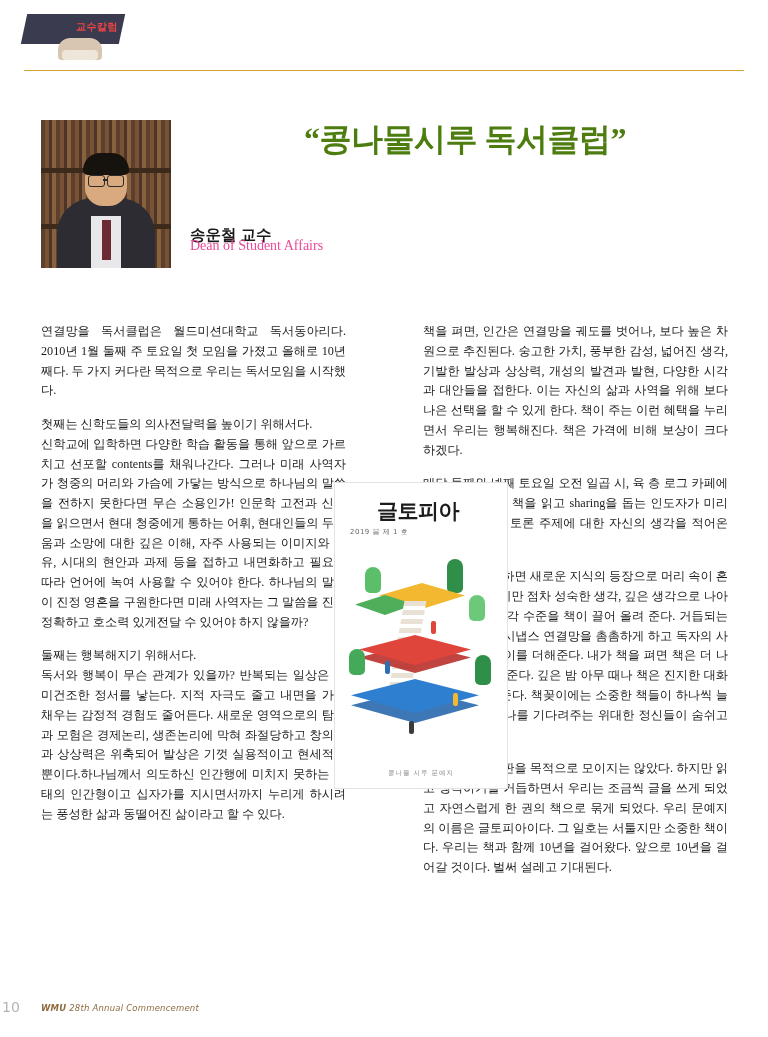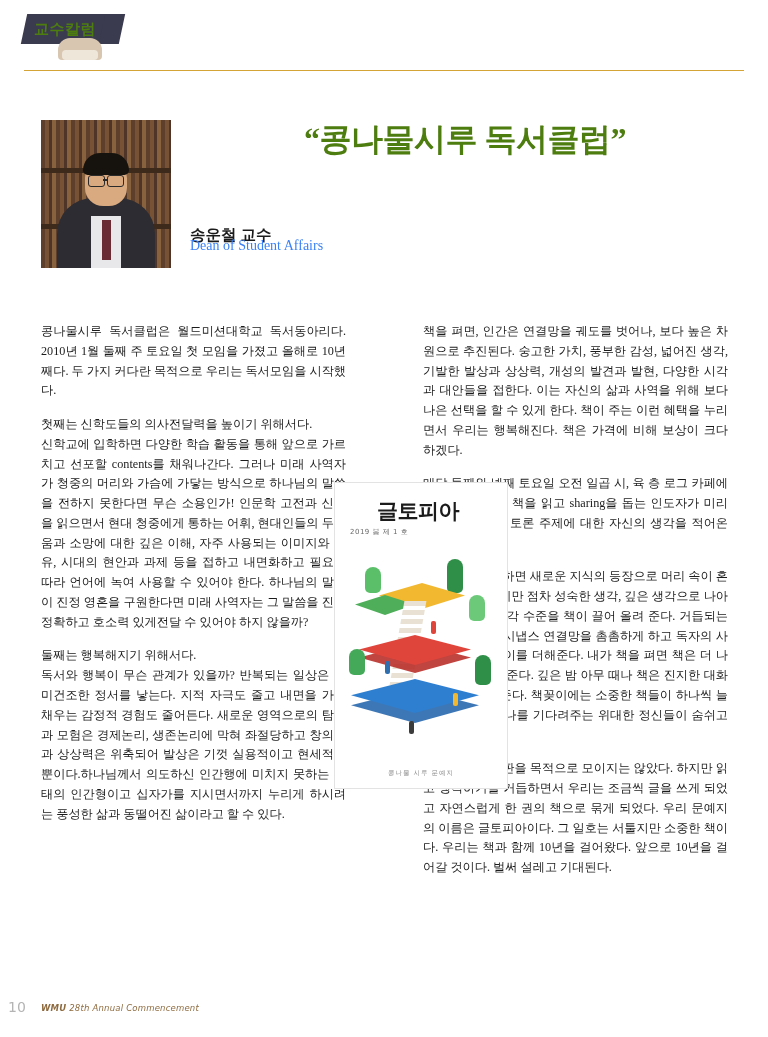--- a/index.html
+++ b/index.html
@@ -40,25 +40,25 @@
     width: 20px;
     height: 30px;
     background: #3b3b4f;
     transform: skewX(-12deg);
   }
   .badge-label {
     position: absolute;
     left: 10px;
     top: 6px;
     width: 84px;
-    text-align: left;
-    color: #4d7c0f;
+    text-align: right;
+    color: #ef4444;
     font-family: "DejaVu Sans", sans-serif;
     font-weight: bold;
-    font-size: 15px;
+    font-size: 10px;
     letter-spacing: 0.5px;
   }
   .badge-hand {
     position: absolute;
     left: 34px;
     top: 24px;
     width: 44px;
     height: 22px;
     background: #d8c6b0;
     border-radius: 12px 12px 4px 4px;
@@ -203,21 +203,21 @@
     font-size: 15.5px;
     font-weight: bold;
     color: #1b1b1b;
     margin-top: 7px;
   }
   .author-role {
     position: absolute;
     left: 190px;
     top: 238px;
     font-size: 14px;
-    color: #3b82f6;
+    color: #ec4899;
   }
 
   
   .col {
     position: absolute;
     top: 322px;
     width: 305px;
     font-size: 12.2px;
     line-height: 1.62;
     text-align: justify;
@@ -331,21 +331,21 @@
     position: absolute; width: 5px; height: 13px; background: #2b2b2b; border-radius: 2px;
   }
   .bk-person.p1 { left: 96px; top: 78px; background: #e0453c; }
   .bk-person.p2 { left: 50px; top: 118px; background: #2f6fb0; }
   .bk-person.p3 { left: 118px; top: 150px; background: #f2b830; }
   .bk-person.p4 { left: 74px; top: 178px; background: #3b3b3b; }
 
   
   .page-number {
     position: absolute;
-    left: 8px;
+    left: 2px;
     bottom: 22px;
     font-family: "DejaVu Sans", sans-serif;
     font-size: 14px;
     color: #b4b4b4;
   }
   .footer-text {
     position: absolute;
     left: 41px;
     bottom: 24px;
     font-family: "DejaVu Sans", sans-serif;
@@ -378,21 +378,21 @@
   <div class="ph-hair"></div>
   <div class="ph-glass-l"></div>
   <div class="ph-glass-r"></div>
   <div class="ph-glass-bridge"></div>
 </div>
 
 <div class="author-name">송운철 교수</div>
 <div class="author-role">Dean of Student Affairs</div>
 
 <div class="col col-left">
-  <p>콩나물시루 독서클럽은 월드미션대학교 독서동아리다. 2010년 1월 둘째 주 토요일 첫 모임을 가졌고 올해로 10년째다. 두 가지 커다란 목적으로 우리는 독서모임을 시작했다.</p>
+  <p>연결망을 독서클럽은 월드미션대학교 독서동아리다. 2010년 1월 둘째 주 토요일 첫 모임을 가졌고 올해로 10년째다. 두 가지 커다란 목적으로 우리는 독서모임을 시작했다.</p>
   <p class="tight">첫째는 신학도들의 의사전달력을 높이기 위해서다.</p>
   <p class="cont">신학교에 입학하면 다양한 학습 활동을 통해 앞으로 가르치고 선포할 contents를 채워나간다. 그러나 미래 사역자가 청중의 머리와 가슴에 가닿는 방식으로 하나님의 말씀을 전하지 못한다면 무슨 소용인가! 인문학 고전과 신간을 읽으면서 현대 청중에게 통하는 어휘, 현대인들의 두려움과 소망에 대한 깊은 이해, 자주 사용되는 이미지와 은유, 시대의 현안과 과제 등을 접하고 내면화하고 필요에 따라 언어에 녹여 사용할 수 있어야 한다. 하나님의 말씀이 진정 영혼을 구원한다면 미래 사역자는 그 말씀을 진정 정확하고 호소력 있게전달 수 있어야 하지 않을까?</p>
   <p class="tight">둘째는 행복해지기 위해서다.</p>
   <p class="cont">독서와 행복이 무슨 관계가 있을까? 반복되는 일상은 무미건조한 정서를 낳는다. 지적 자극도 줄고 내면을 가득 채우는 감정적 경험도 줄어든다. 새로운 영역으로의 탐험과 모험은 경제논리, 생존논리에 막혀 좌절당하고 창의력과 상상력은 위축되어 발상은 기껏 실용적이고 현세적일 뿐이다.하나님께서 의도하신 인간행에 미치지 못하는 상태의 인간형이고  십자가를 지시면서까지 누리게 하시려는 풍성한 삶과 동떨어진 삶이라고 할 수 있다.</p>
 </div>
 
 <div class="col col-right">
   <p>책을 펴면, 인간은 연결망을 궤도를 벗어나, 보다 높은 차원으로 추진된다. 숭고한 가치, 풍부한 감성, 넓어진 생각, 기발한 발상과 상상력, 개성의 발견과 발현, 다양한 시각과 대안들을 접한다. 이는 자신의 삶과 사역을 위해 보다 나은 선택을 할 수 있게 한다. 책이 주는 이런 혜택을 누리면서 우리는 행복해진다. 책은 가격에 비해 보상이 크다 하겠다.</p>
   <p>매달 둘째와 넷째 토요일 오전 일곱 시, 육 층 로그 카페에서 모인다. 각자 책을 읽고 sharing을 돕는 인도자가 미리 보내준 세 가지 토론 주제에 대한 자신의 생각을 적어온다.</p>
   <p>책을 읽고 생각하면 새로운 지식의 등장으로 머리 속이 혼란스럽기도 하지만 점차 성숙한 생각, 깊은 생각으로 나아간다. 평소의 생각 수준을 책이 끌어 올려 준다. 거듭되는 독서와 사색은 시냅스 연결망을 촘촘하게 하고 독자의 사고에 깊이와 넓이를 더해준다. 내가 책을 펴면 책은 더 나은 나를 만들어 준다. 깊은 밤 아무 때나 책은 진지한 대화 상대자가 되어준다. 책꽂이에는 소중한 책들이 하나씩 늘어가고 언제나 나를 기다려주는 위대한 정신들이 숨쉬고 있다.</p>

